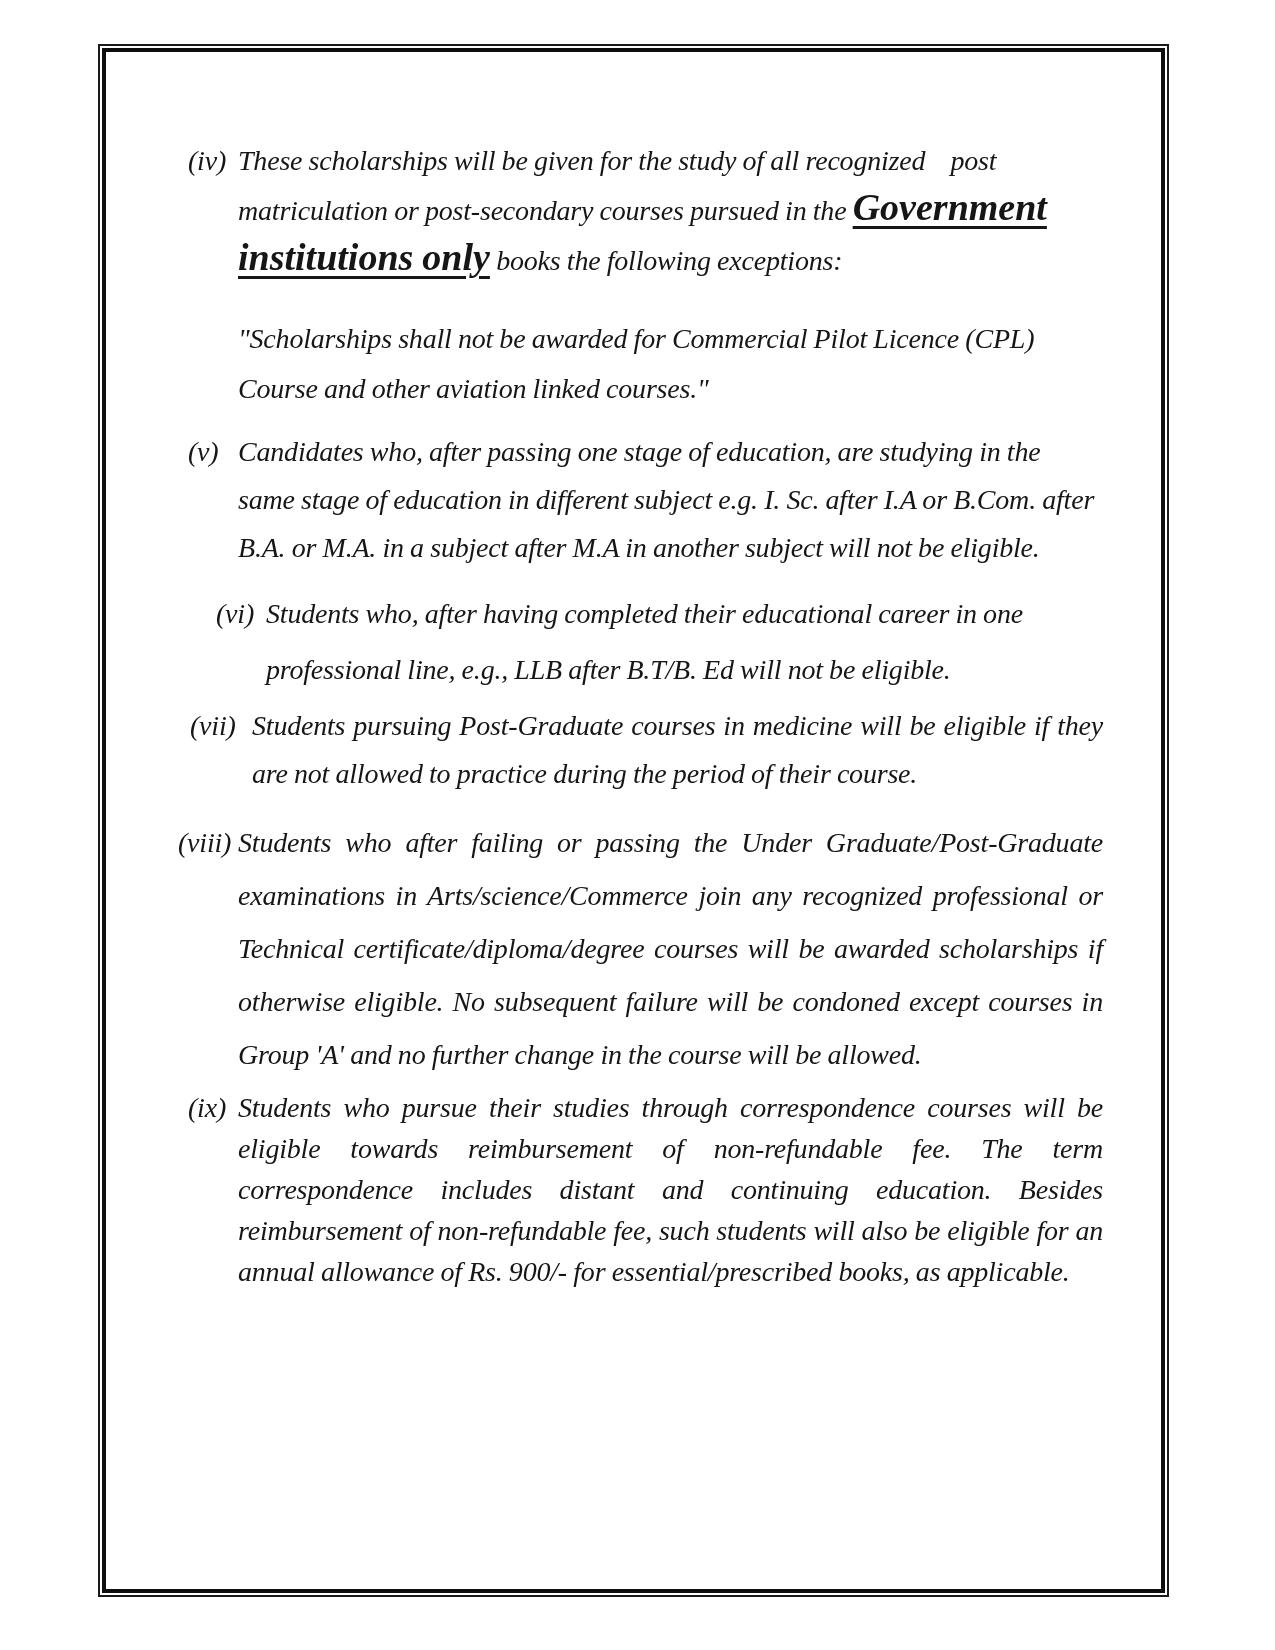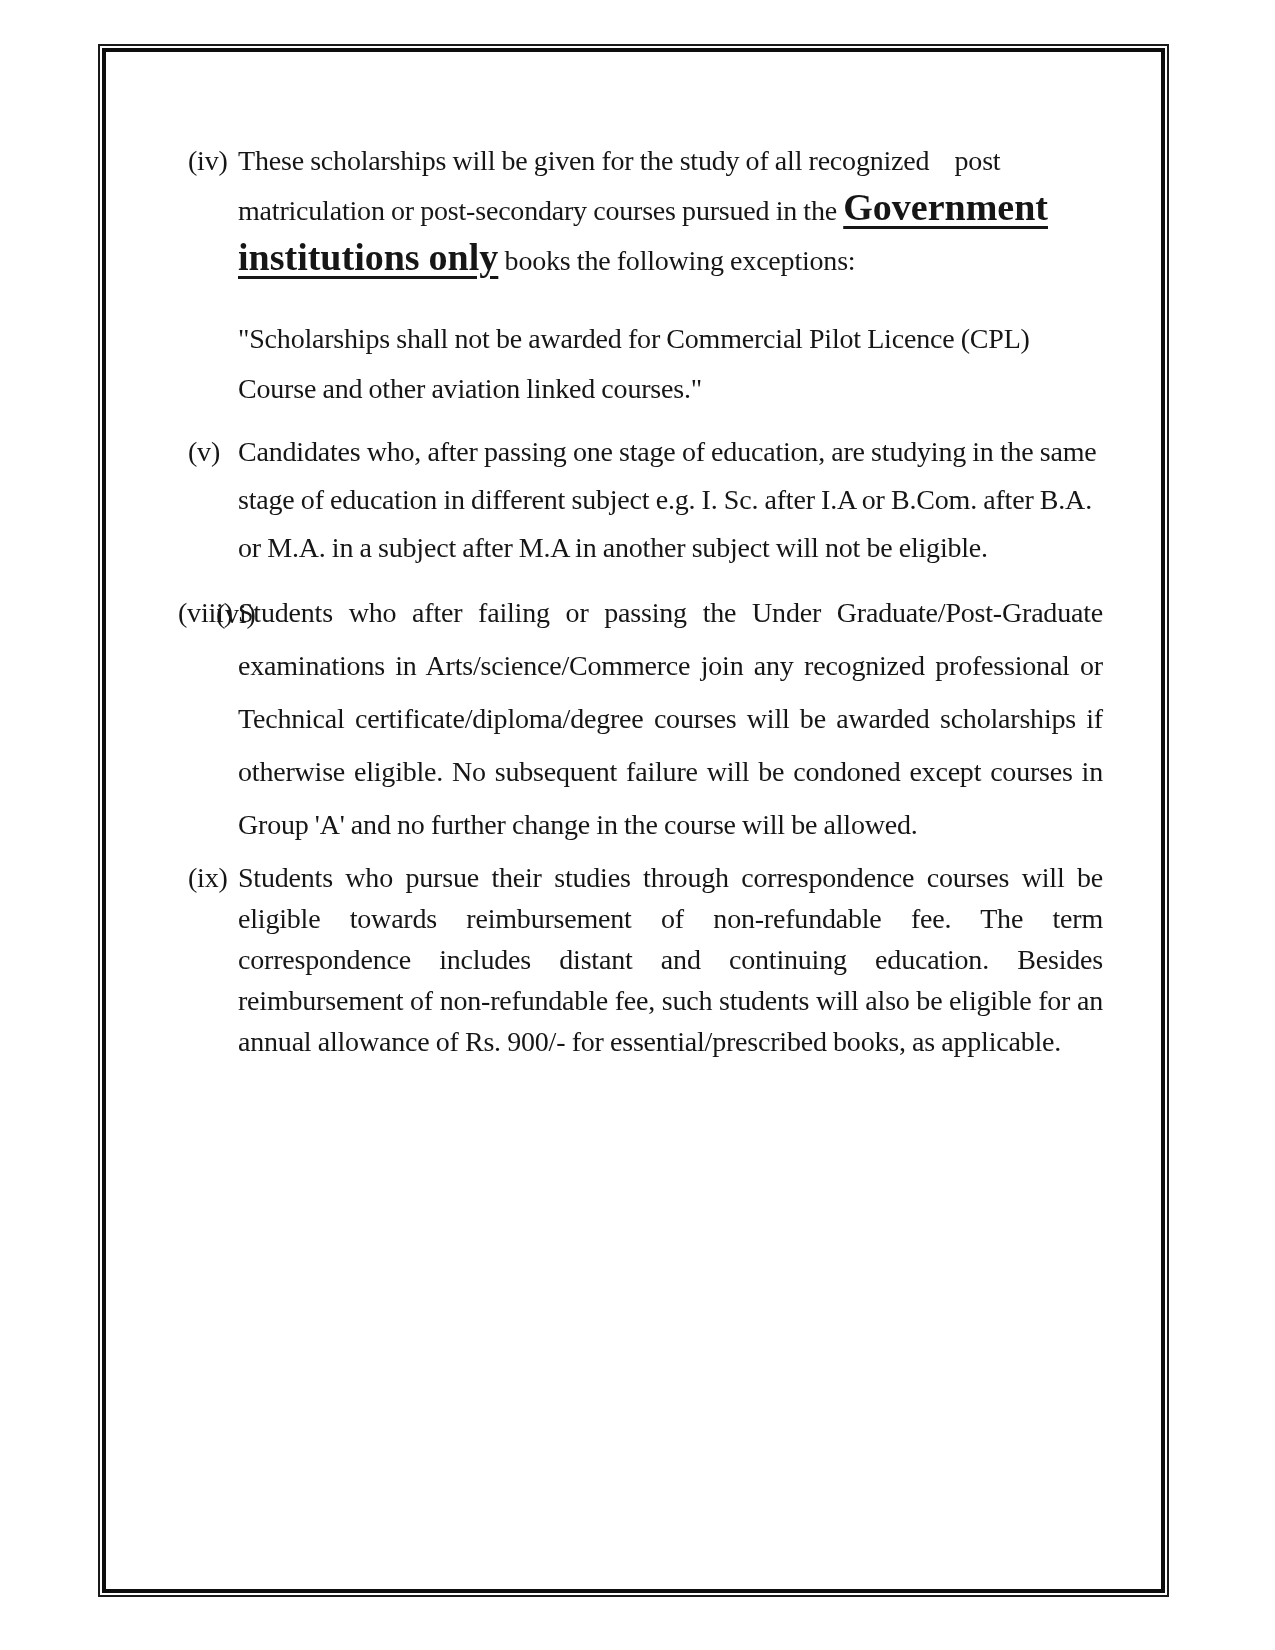--- a/index.html
+++ b/index.html
@@ -24,20 +24,21 @@
     border: 2px solid #1a1a1a;
     padding: 2px;
     box-sizing: border-box;
     background: #ffffff;
   }
   .frame-inner {
     width: 100%;
     height: 100%;
     border: 4px solid #0e0e0e;
     box-sizing: border-box;
+    font-style: italic;
   }
   .content {
     padding: 86px 58px 0 82px;
     box-sizing: border-box;
   }
   .para {
     position: relative;
     padding-left: 50px;
     font-size: 28px;
     letter-spacing: -0.2px;
@@ -82,23 +83,26 @@
 
       <div class="para p-quote">
         <span>"Scholarships shall not be awarded for Commercial Pilot Licence (CPL) Course and other aviation linked courses."</span>
       </div>
 
       <div class="para p-v">
         <span class="marker">(v)</span><span>Candidates who, after passing one stage of education, are studying in the same stage of education in different subject e.g. I. Sc. after I.A or B.Com. after B.A. or M.A. in a subject after M.A in another subject will not be eligible.</span>
       </div>
 
       <div class="para p-vi">
-        <span class="marker">(vi)</span>
+        <span class="marker">(vi)</span><span>Students who, after having completed their educational career in one professional line, e.g., LLB after B.T/B. Ed will not be eligible.</span>
       </div>
 
+      <div class="para p-vii">
+        <span class="marker">(vii)</span><span>Students pursuing Post-Graduate courses in medicine will be eligible if they are not allowed to practice during the period of their course.</span>
+      </div>
 
       <div class="para p-viii">
         <span class="marker">(viii)</span><span>Students who after failing or passing the Under Graduate/Post-Graduate examinations in Arts/science/Commerce join any recognized professional or Technical certificate/diploma/degree courses will be awarded scholarships if otherwise eligible. No subsequent failure will be condoned except courses in Group 'A' and no further change in the course will be allowed.</span>
       </div>
 
       <div class="para p-ix">
         <span class="marker">(ix)</span><span>Students who pursue their studies through correspondence courses will be eligible towards reimbursement of non-refundable fee. The term correspondence includes distant and continuing education. Besides reimbursement of non-refundable fee, such students will also be eligible for an annual allowance of Rs. 900/- for essential/prescribed books, as applicable.</span>
       </div>
 
     </div>

